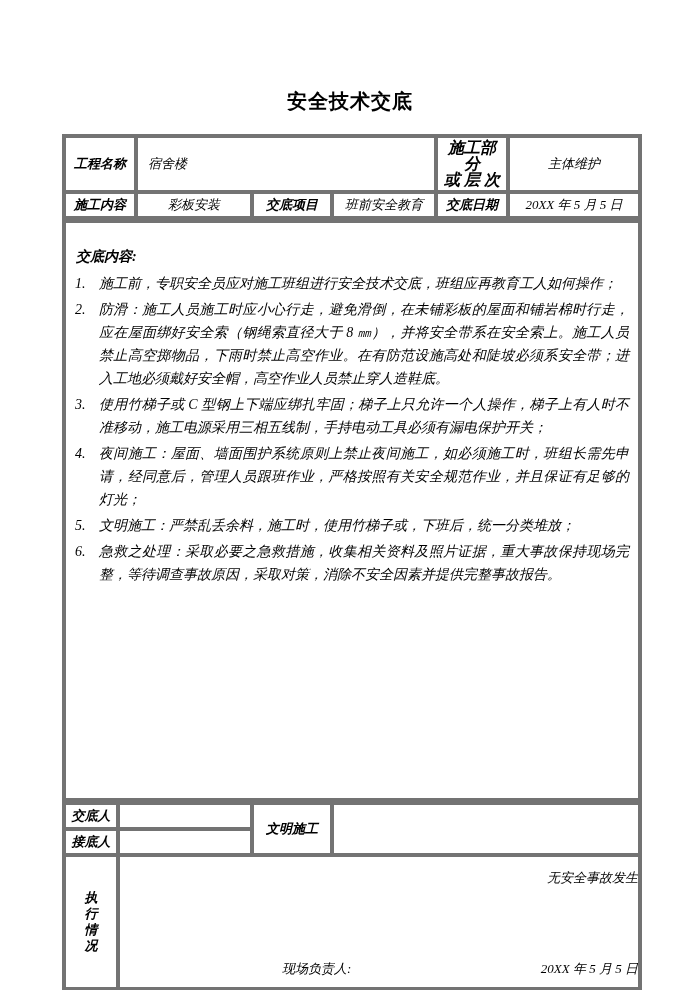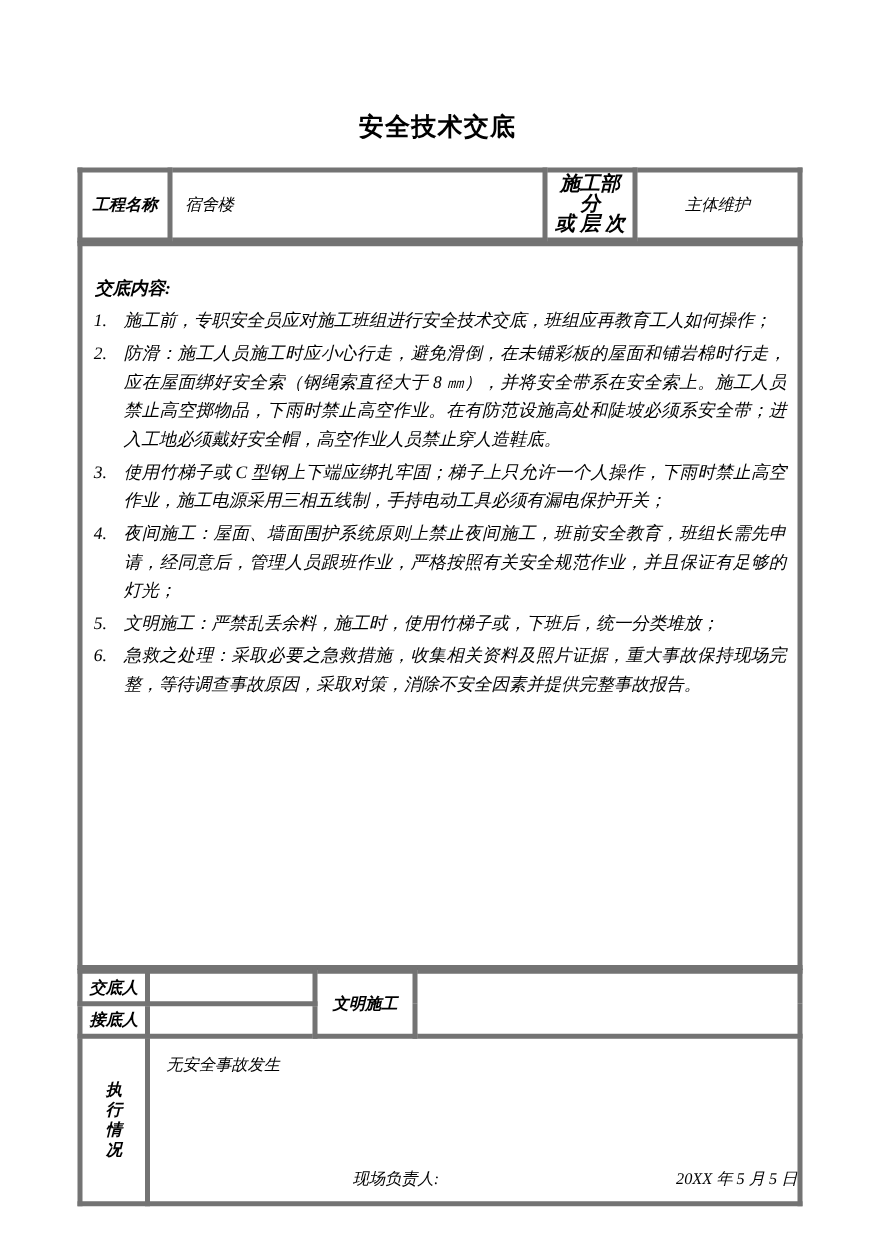--- a/index.html
+++ b/index.html
@@ -26,21 +26,21 @@
   .h25 td { height: 26px; }
   .small-row td { height: 20px; }
   .content-cell { vertical-align: top; padding: 23px 9px; height: 579px; }
   .content-heading { font-weight: bold; font-size: 14px; margin: 2px 0 6px 1px; }
   .item { display: flex; font-size: 14px; line-height: 23px; margin-bottom: 3px; }
   .num { flex: 0 0 24px; width: 24px; }
   .txt { flex: 1; text-align: justify; }
   .exec-lbl-cell { font-weight: bold; text-align: center; vertical-align: middle; }
   .exec-cell { padding: 0; height: 132px; vertical-align: top; }
   .exec-inner { display: flex; flex-direction: column; justify-content: space-between; height: 130px; padding: 12px 0 9px 0; }
-  .exec-note { padding-left: 13px; font-size: 13px; }
+  .exec-note { padding-left: 13px; font-size: 13px; text-align: right; }
   .exec-bottom { display: flex; font-size: 13px; padding-left: 162px; justify-content: space-between; }
   .exec-date { margin-left: 108px; }
 </style>
 </head>
 <body>
 
 <div class="doc">
 
   <h1 class="title">安全技术交底</h1>
 
@@ -54,20 +54,28 @@
         <col style="width:132px">
     </colgroup>
     <tbody>
         <tr class="h30">
       <td class="lbl">工程名称</td>
       <td colspan="3" class="val-left">宿舍楼</td>
       <td class="lbl pre" style="font-size:16px">施工部分
 或 层 次</td>
       <td class="ctr">主体维护</td>
     </tr>
+    <tr class="h25">
+      <td class="lbl">施工内容</td>
+      <td class="ctr">彩板安装</td>
+      <td class="lbl">交底项目</td>
+      <td class="ctr">班前安全教育</td>
+      <td class="lbl">交底日期</td>
+      <td class="ctr">20XX 年 5 月 5 日</td>
+    </tr>
   </tbody>
     </table>
 
   <table class="t2">
     <colgroup>
         <col style="width:576px">
       </colgroup>
     <tbody>
         <tr>
       <td class="content-cell">
@@ -76,25 +84,25 @@
         <div class="item">
           <span class="num">1.</span>
           <span class="txt">施工前，专职安全员应对施工班组进行安全技术交底，班组应再教育工人如何操作；</span>
         </div>
         <div class="item">
           <span class="num">2.</span>
           <span class="txt">防滑：施工人员施工时应小心行走，避免滑倒，在未铺彩板的屋面和铺岩棉时行走，应在屋面绑好安全索（钢绳索直径大于 8 ㎜），并将安全带系在安全索上。施工人员禁止高空掷物品，下雨时禁止高空作业。在有防范设施高处和陡坡必须系安全带；进入工地必须戴好安全帽，高空作业人员禁止穿人造鞋底。</span>
         </div>
         <div class="item">
           <span class="num">3.</span>
-          <span class="txt">使用竹梯子或 C 型钢上下端应绑扎牢固；梯子上只允许一个人操作，下雨时禁止高空作业，施工电源采用三相五线制，手持电动工具必须有漏电保护开关；</span>
+          <span class="txt">使用竹梯子或 C 型钢上下端应绑扎牢固；梯子上只允许一个人操作，梯子上有人时不准移动，施工电源采用三相五线制，手持电动工具必须有漏电保护开关；</span>
         </div>
         <div class="item">
           <span class="num">4.</span>
-          <span class="txt">夜间施工：屋面、墙面围护系统原则上禁止夜间施工，班前安全教育，班组长需先申请，经同意后，管理人员跟班作业，严格按照有关安全规范作业，并且保证有足够的灯光；</span>
+          <span class="txt">夜间施工：屋面、墙面围护系统原则上禁止夜间施工，如必须施工时，班组长需先申请，经同意后，管理人员跟班作业，严格按照有关安全规范作业，并且保证有足够的灯光；</span>
         </div>
         <div class="item">
           <span class="num">5.</span>
           <span class="txt">文明施工：严禁乱丢余料，施工时，使用竹梯子或，下班后，统一分类堆放；</span>
         </div>
         <div class="item">
           <span class="num">6.</span>
           <span class="txt">急救之处理：采取必要之急救措施，收集相关资料及照片证据，重大事故保持现场完整，等待调查事故原因，采取对策，消除不安全因素并提供完整事故报告。</span>
         </div>
       </td>

